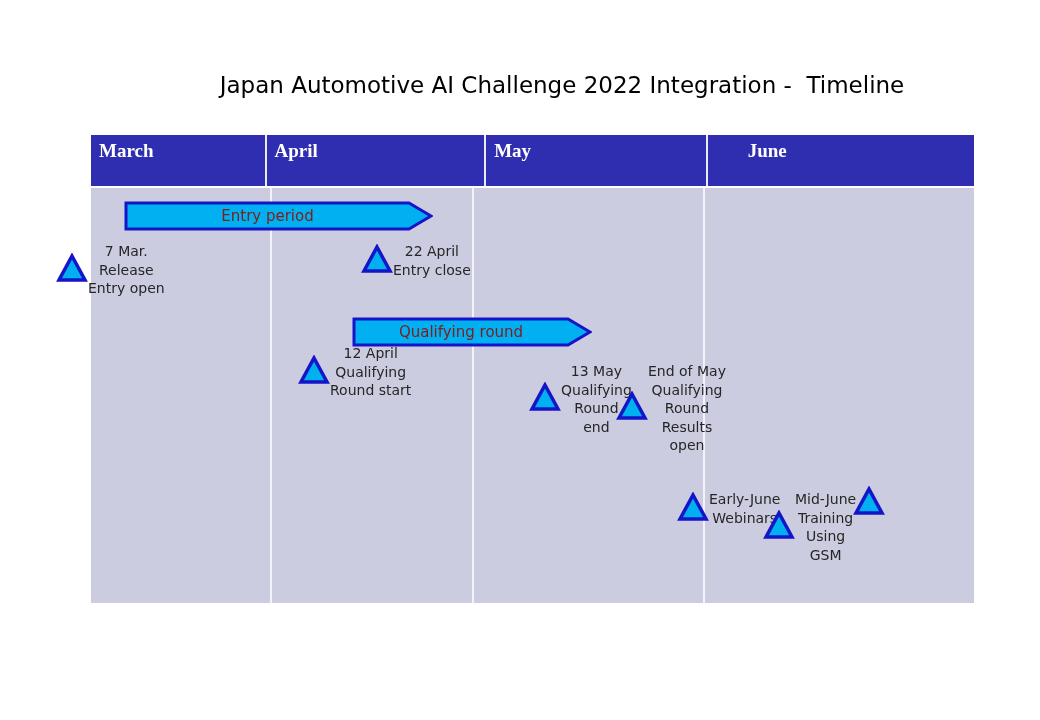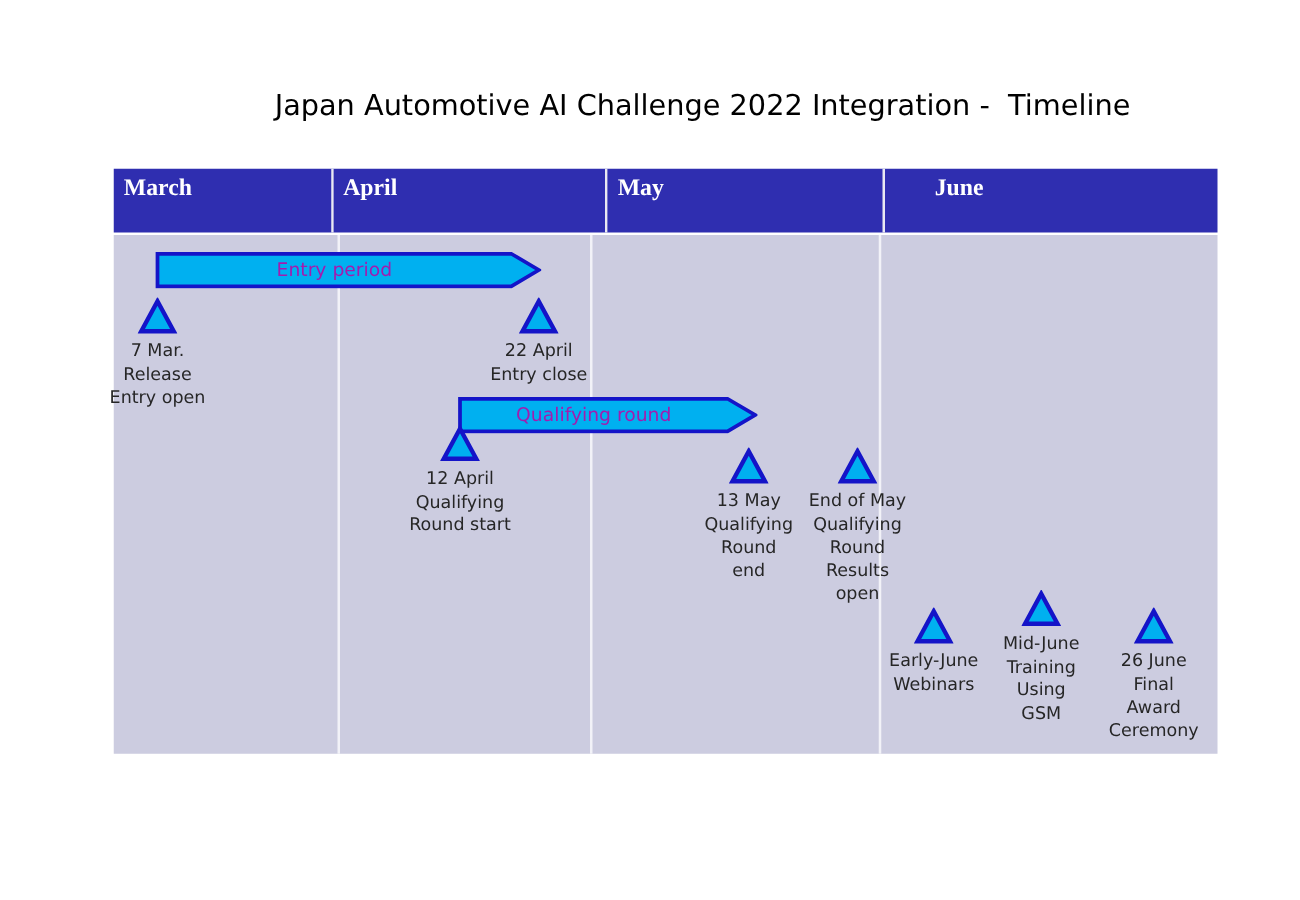--- a/index.html
+++ b/index.html
@@ -68,28 +68,27 @@
   }
   .arrow svg { position: absolute; left: 0; top: 0; }
   .arrow-label {
     position: absolute;
     left: 0; top: 0;
     height: 100%;
     display: flex;
     align-items: center;
     justify-content: center;
     font-size: 15px;
-    color: #a21caf;
+    color: #7f1d1d;
     white-space: pre;
   }
   .event {
     position: absolute;
     transform: translateX(-50%);
     display: flex;
-    flex-direction: column;
     align-items: center;
     width: 140px;
   }
   .event-label {
     margin-top: 4px;
     font-size: 14px;
     line-height: 18.5px;
     color: #262626;
     text-align: center;
     white-space: pre-line;
@@ -116,21 +115,21 @@
     </div>
   </div>
 
   <div class="arrow" style="left:124px; top:201px; width:309px; height:30px">
     <svg width="309" height="30" viewBox="0 0 309 30">
       <polygon points="2,2 285,2 307,15 285,28 2,28" fill="#00B0F0" stroke="#1414C8" stroke-width="3"></polygon>
     </svg>
     <div class="arrow-label" style="width:287px">Entry period</div>
   </div>
 
-  <div class="arrow" style="left:366px; top:317px; width:240px; height:30px">
+  <div class="arrow" style="left:352px; top:317px; width:240px; height:30px">
     <svg width="240" height="30" viewBox="0 0 240 30">
       <polygon points="2,2 216,2 238,15 216,28 2,28" fill="#00B0F0" stroke="#1414C8" stroke-width="3"></polygon>
     </svg>
     <div class="arrow-label" style="width:218px">Qualifying round</div>
   </div>
 
   <div class="event" style="left:126px; top:238px">
     <svg width="32" height="30" viewBox="0 0 32 30">
       <polygon points="16,3 29,27 3,27" fill="#00B0F0" stroke="#1414C8" stroke-width="3.5"></polygon>
     </svg>
@@ -178,33 +177,29 @@
   </div>
 
   <div class="event" style="left:747px; top:486px">
     <svg width="32" height="30" viewBox="0 0 32 30">
       <polygon points="16,3 29,27 3,27" fill="#00B0F0" stroke="#1414C8" stroke-width="3.5"></polygon>
     </svg>
     <div class="event-label">Early-June
 Webinars</div>
   </div>
 
-  <div class="event" style="left:833px; top:472px">
+  <div class="event" style="left:833px; top:486px">
     <svg width="32" height="30" viewBox="0 0 32 30">
       <polygon points="16,3 29,27 3,27" fill="#00B0F0" stroke="#1414C8" stroke-width="3.5"></polygon>
     </svg>
     <div class="event-label">Mid-June
 Training
 Using
 GSM</div>
   </div>
 
   <div class="event" style="left:923px; top:486px">
     <svg width="32" height="30" viewBox="0 0 32 30">
       <polygon points="16,3 29,27 3,27" fill="#00B0F0" stroke="#1414C8" stroke-width="3.5"></polygon>
     </svg>
-    <div class="event-label">26 June
-Final
-Award
-Ceremony</div>
   </div>
 
 </div>
 
 </body></html>

